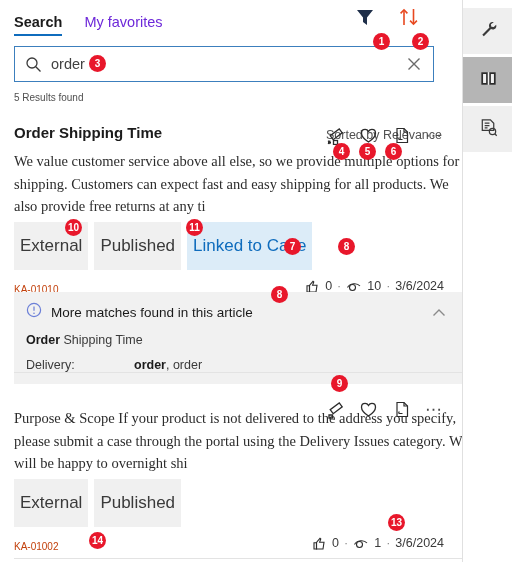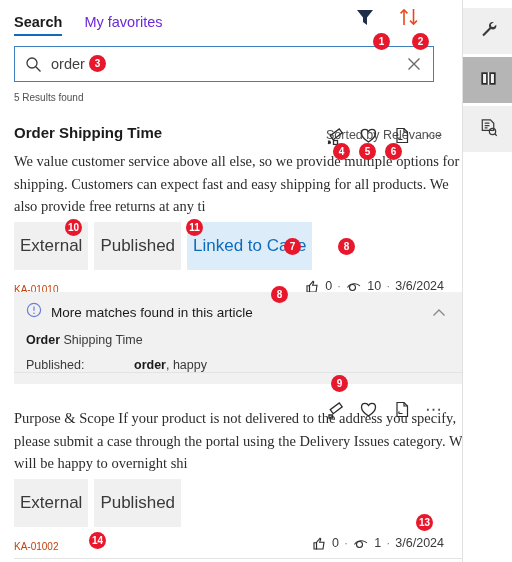--- a/index.html
+++ b/index.html
@@ -212,22 +212,22 @@
         <span class="chev">
           <svg viewBox="0 0 18 18" width="18" height="18">
             <path d="M3.5 11.5 L9 6 L14.5 11.5" fill="none" stroke="#8a8a8a" stroke-width="1.4"></path>
           </svg>
         </span>
       </div>
       <div class="m-row">
         <span class="m-val"><b>Order</b><span> Shipping Time</span></span>
       </div>
       <div class="m-row">
-        <span class="m-lab">Published:</span>
-        <span class="m-val"><b>order</b><span>, happy</span></span>
+        <span class="m-lab">Delivery:</span>
+        <span class="m-val"><b>order</b><span>, order</span></span>
       </div>
     </div>
 
     <div class="divider" style="top:372px"></div>
 
     <div class="article" style="top:398px">
       <div class="a-actions">
         <span class="aicon">
           <svg viewBox="0 0 19 19" width="19" height="19">
             <g stroke="#2c2c2c" stroke-width="1.3" fill="none">
@@ -329,16 +329,16 @@
       <div class="badge" style="left: 89px; top: 55px;">3</div>
       <div class="badge" style="left: 333px; top: 143px;">4</div>
       <div class="badge" style="left: 359px; top: 143px;">5</div>
       <div class="badge" style="left: 385px; top: 143px;">6</div>
       <div class="badge" style="left: 284px; top: 238px;">7</div>
       <div class="badge" style="left: 338px; top: 238px;">8</div>
       <div class="badge" style="left: 331px; top: 375px;">9</div>
       <div class="badge" style="left: 65px; top: 219px;">10</div>
       <div class="badge" style="left: 186px; top: 219px;">11</div>
       <div class="badge" style="left: 271px; top: 286px;">8</div>
-      <div class="badge" style="left: 416px; top: 514px;">13</div>
+      <div class="badge" style="left: 388px; top: 514px;">13</div>
       <div class="badge" style="left: 81px; top: 532px; margin-left: 8px;">14</div>
     </div>
 </div>
 
 </body></html>

